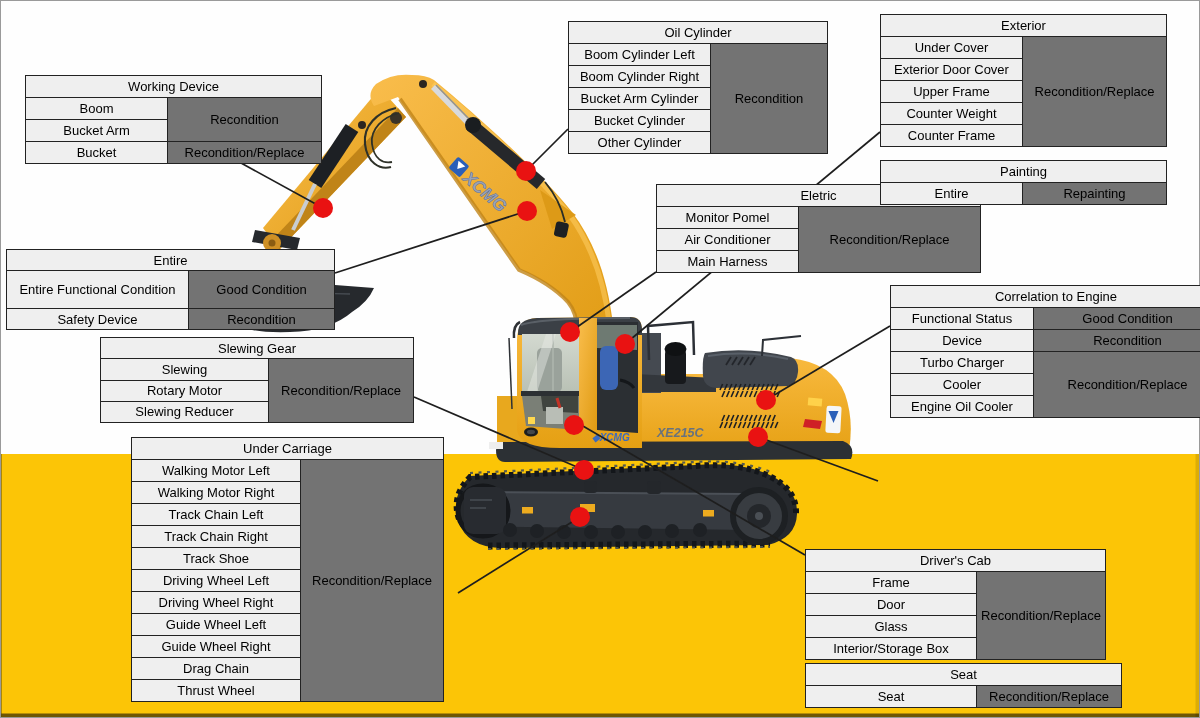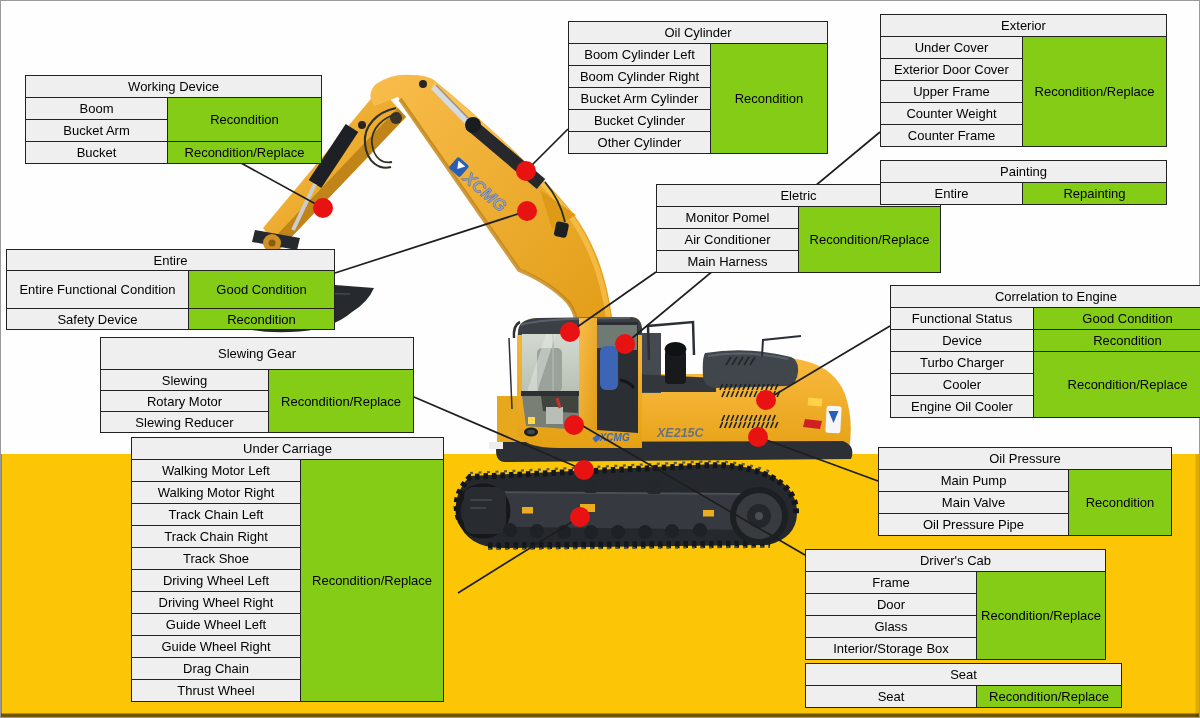--- a/index.html
+++ b/index.html
@@ -4,21 +4,21 @@
 <style>
   html,body{margin:0;padding:0;}
   body{width:1200px;height:718px;position:relative;overflow:hidden;
        font-family:"Liberation Sans",sans-serif;background:#fff;}
   #stage{position:absolute;left:0;top:0;width:1200px;height:718px;}
   svg{position:absolute;left:0;top:0;}
   table{position:absolute;border-collapse:collapse;table-layout:fixed;
         font-family:"Liberation Sans",sans-serif;font-size:13px;color:#000;}
   td{border:1.5px solid #222;background:#efefef;text-align:center;
      padding:0;overflow:hidden;white-space:nowrap;}
-  td.v{background:#84cc16;margin-top:36px;}
+  td.v{background:#737373;margin-top:36px;}
 </style>
 </head>
 <body>
 <div id="stage">
 <svg width="1200" height="718" viewBox="0 0 1200 718">
   <defs>
     <linearGradient id="gy" x1="0" y1="0" x2="0" y2="1">
       <stop offset="0" stop-color="#f8b93e"></stop>
           <stop offset="1" stop-color="#e5a013"></stop>
     </linearGradient>
@@ -318,21 +318,21 @@
         </tr>
   <tr style="height:22px">
           <td>Counter Weight</td>
         </tr>
   <tr style="height:22px">
           <td>Counter Frame</td>
         </tr>
 </tbody>
     </table>
 
-<table style="left:656px;top:184px;width:285px;height:88px">
+<table style="left:656px;top:184px;width:325px;height:88px">
       <colgroup>
         <col style="width:142px">
         <col>
       </colgroup>
   <tbody>
         <tr style="height:22px">
           <td colspan="2">Eletric</td>
         </tr>
   <tr style="height:22px">
           <td>Monitor Pomel</td>
@@ -382,21 +382,21 @@
         </tr>
 </tbody>
     </table>
 
 <table style="left:100px;top:337px;width:314px;height:86px">
       <colgroup>
         <col style="width:168px">
         <col>
       </colgroup>
   <tbody>
-        <tr style="height:32px">
+        <tr style="height:21px">
           <td colspan="2">Slewing Gear</td>
         </tr>
   <tr style="height:21px">
           <td>Slewing</td>
           <td class="v" rowspan="3">Recondition/Replace</td>
         </tr>
   <tr style="height:21px">
           <td>Rotary Motor</td>
         </tr>
   <tr style="height:21px">
@@ -474,41 +474,20 @@
         </tr>
   <tr style="height:22px">
           <td>Cooler</td>
         </tr>
   <tr style="height:22px">
           <td>Engine Oil Cooler</td>
         </tr>
 </tbody>
     </table>
 
-<table style="left:878px;top:447px;width:294px;height:89px">
-      <colgroup>
-        <col style="width:190px">
-        <col>
-      </colgroup>
-  <tbody>
-        <tr style="height:22px">
-          <td colspan="2">Oil Pressure</td>
-        </tr>
-  <tr style="height:22px">
-          <td>Main Pump</td>
-          <td class="v" rowspan="3">Recondition</td>
-        </tr>
-  <tr style="height:22px">
-          <td>Main Valve</td>
-        </tr>
-  <tr style="height:22px">
-          <td>Oil Pressure Pipe</td>
-        </tr>
-</tbody>
-    </table>
 
 <table style="left:805px;top:549px;width:301px;height:110px">
       <colgroup>
         <col style="width:171px">
         <col>
       </colgroup>
   <tbody>
         <tr style="height:22px">
           <td colspan="2">Driver's Cab</td>
         </tr>

